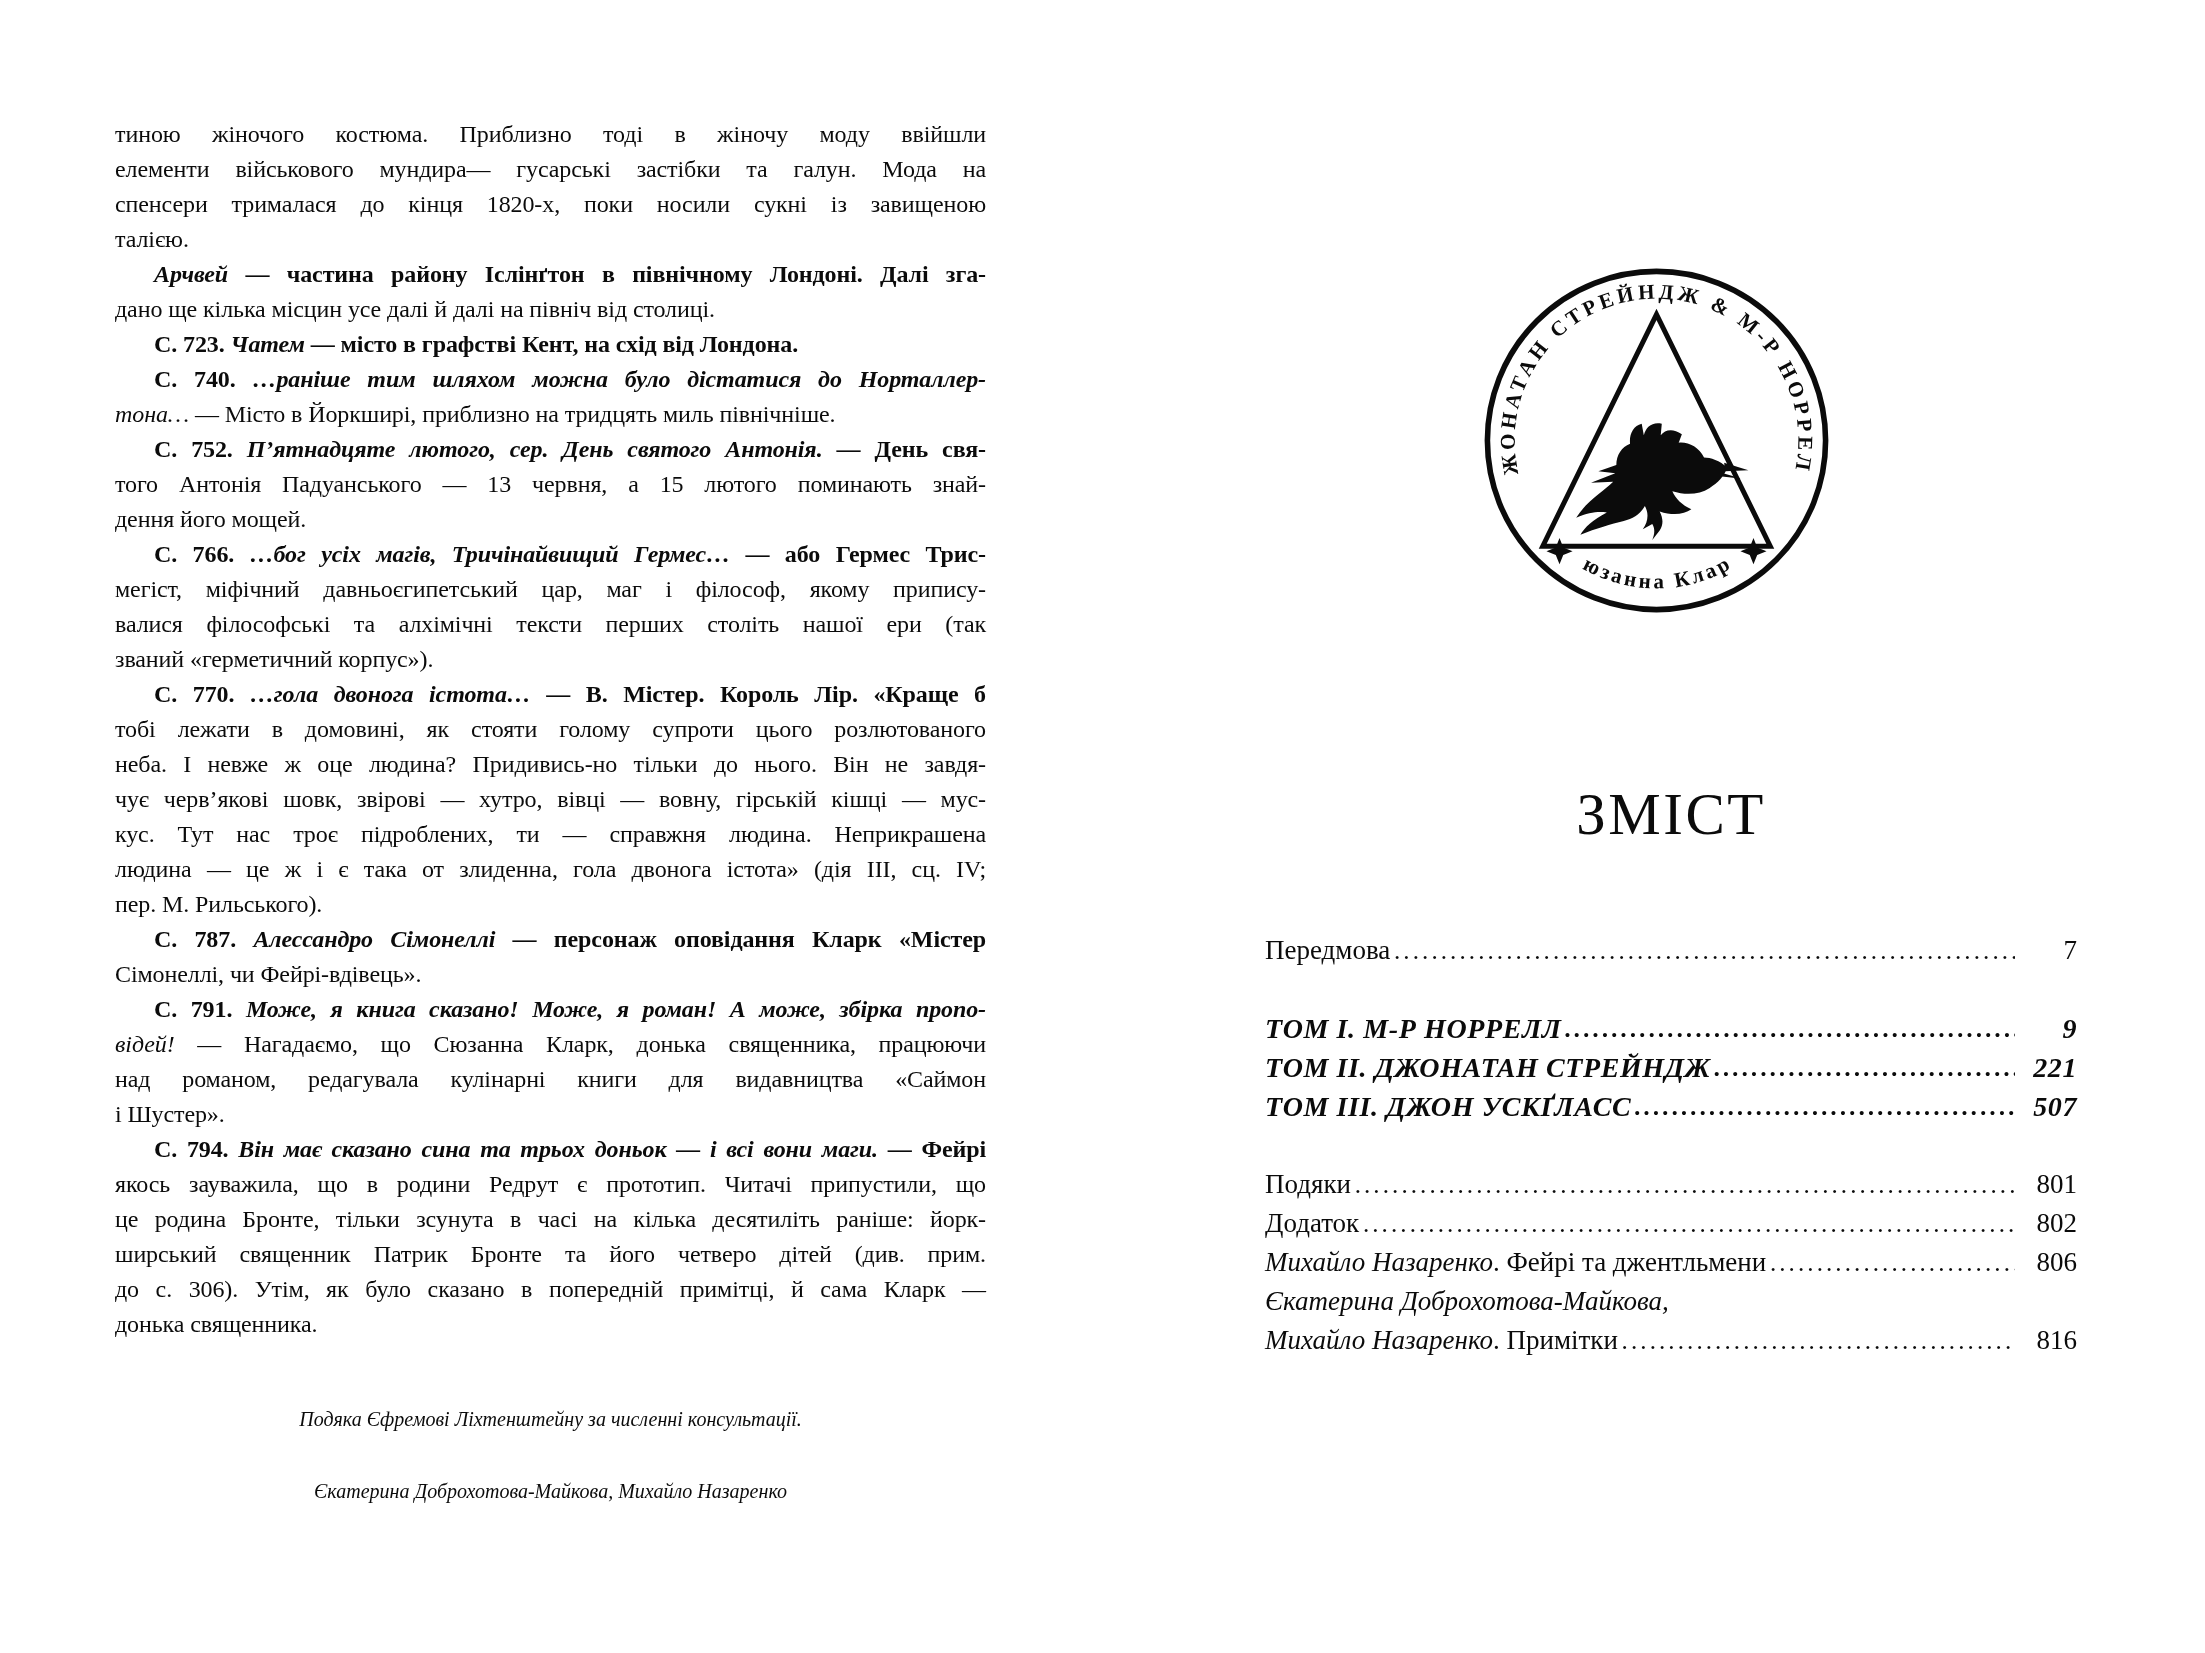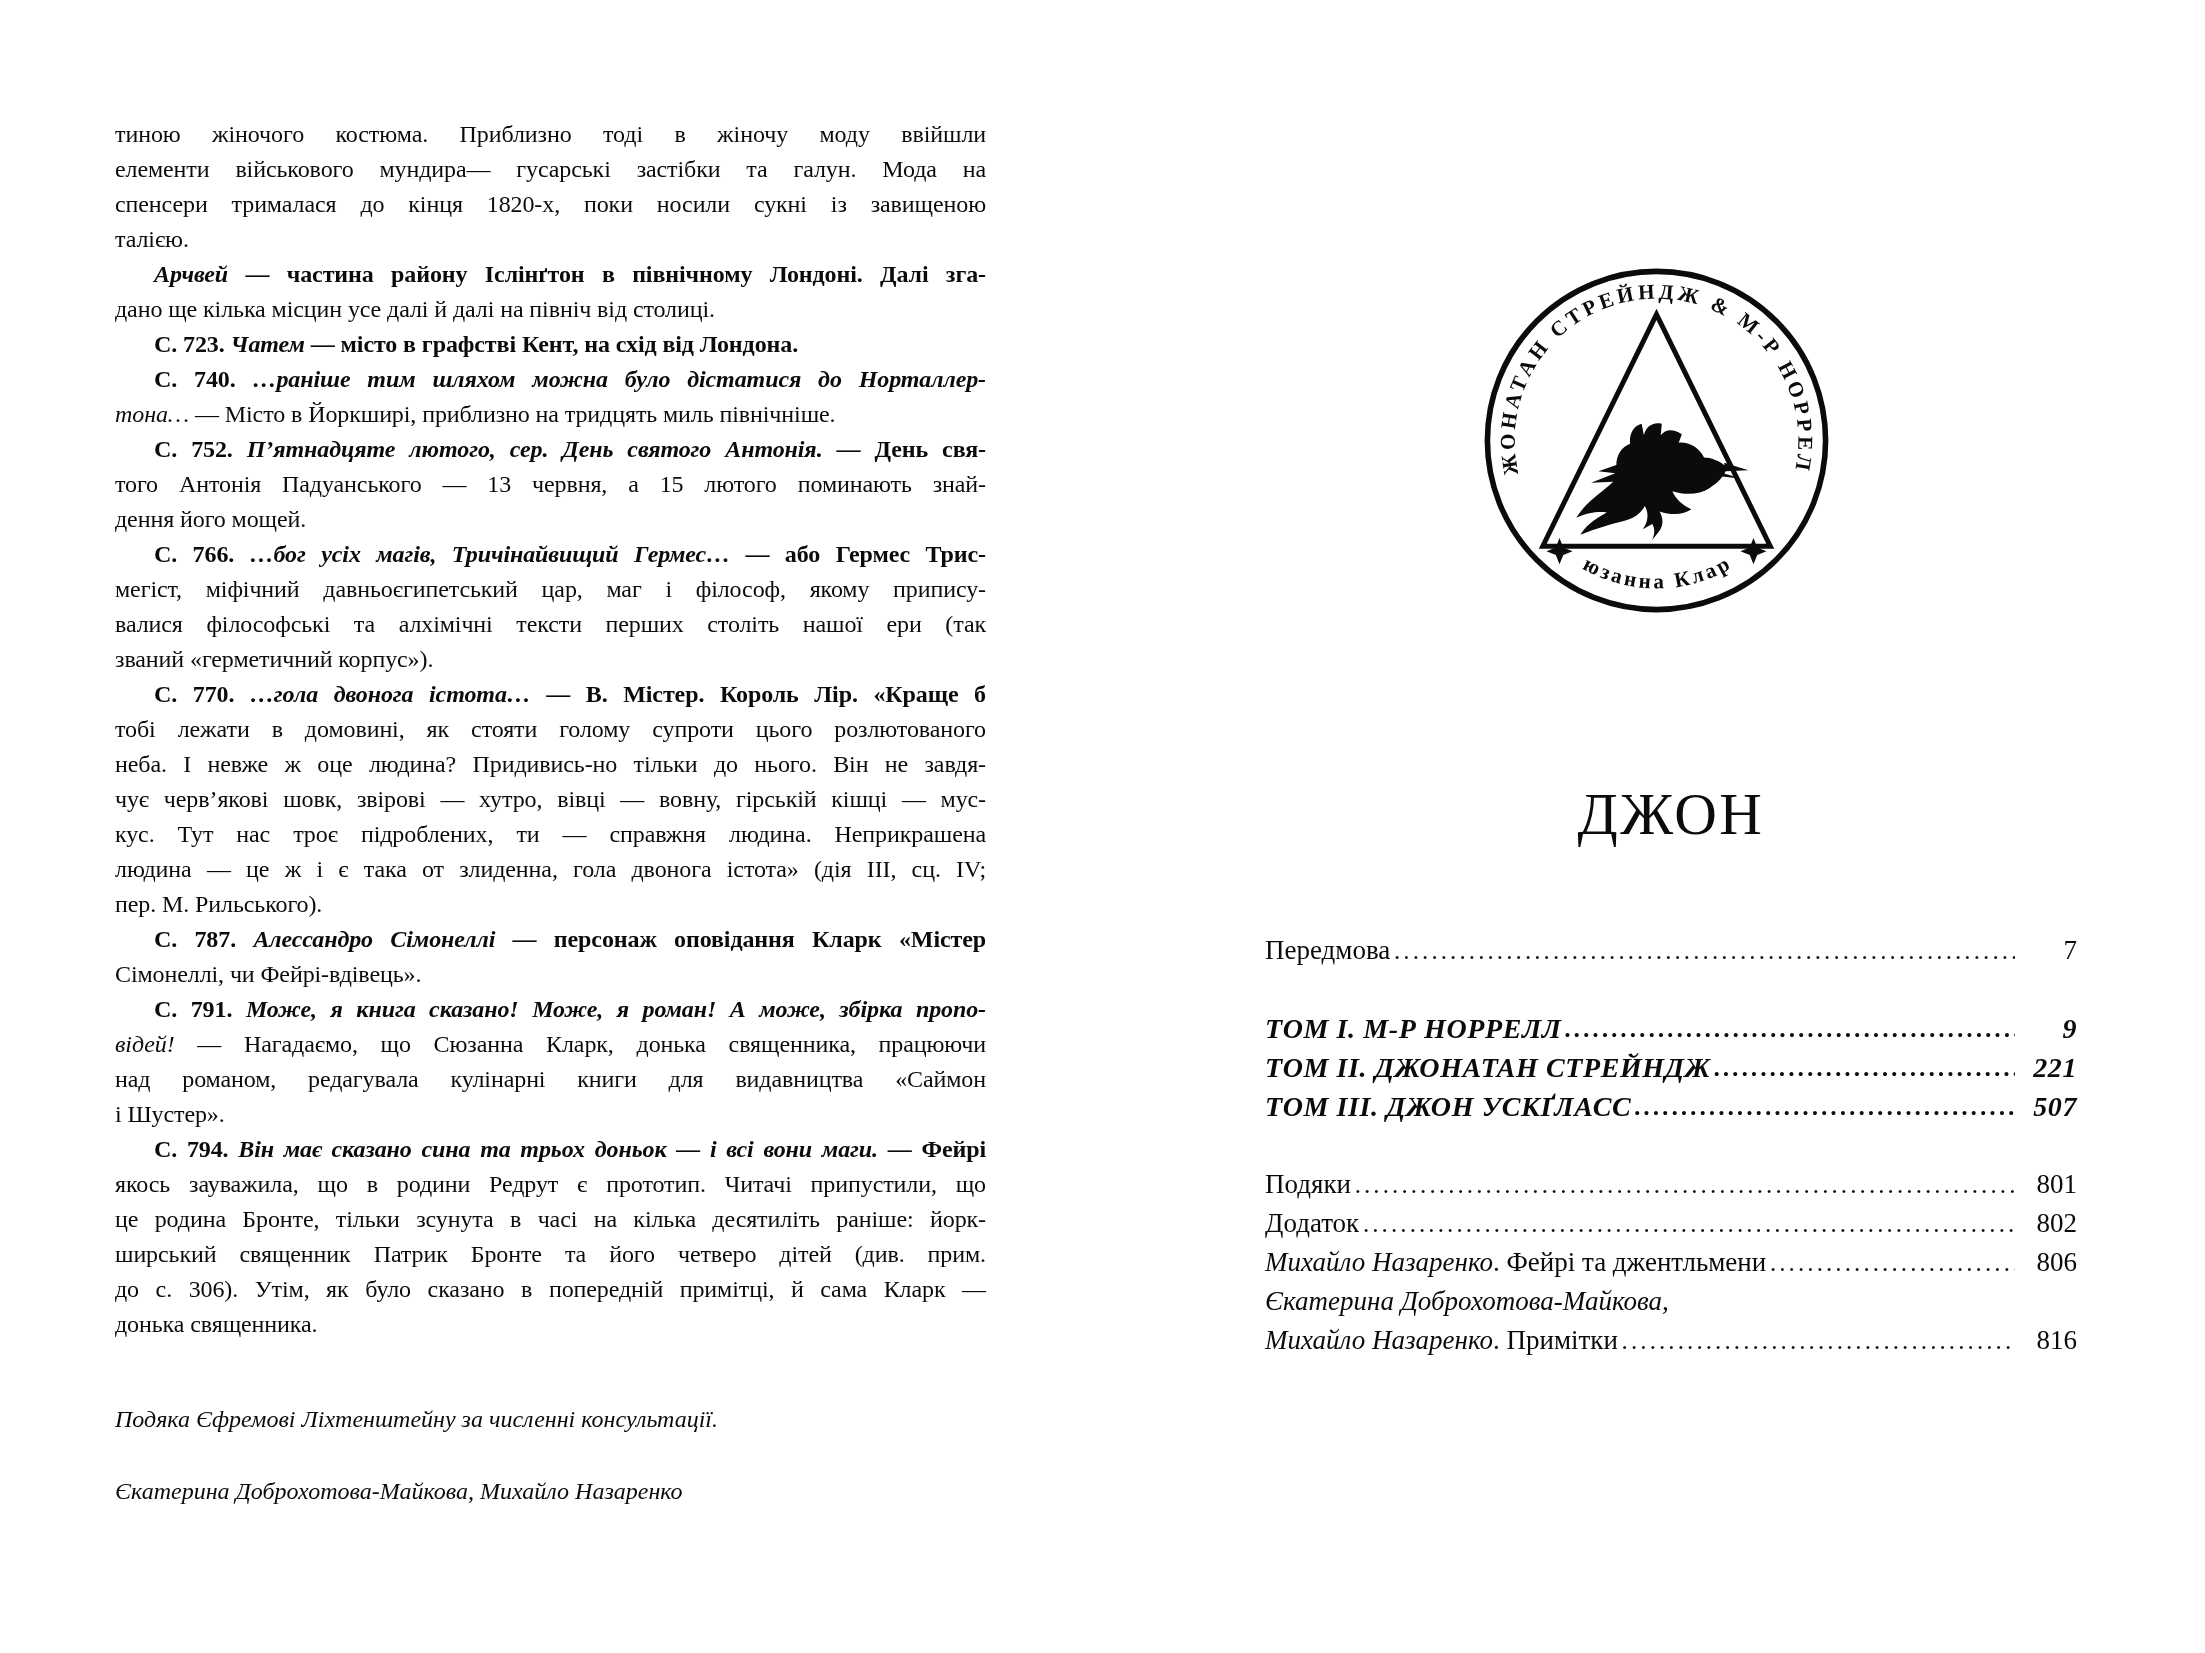--- a/index.html
+++ b/index.html
@@ -13,22 +13,22 @@
     position:absolute;left:115px;top:117px;width:871px;
   }
   .bl{
     height:35px;line-height:35px;font-size:24px;white-space:nowrap;
     letter-spacing:-0.1px;
   }
   .bl.j{text-align:justify;text-align-last:justify;}
   .bl.ind{text-indent:39px;font-weight:bold;}
   .it{font-style:italic;}
   .closing{
-    position:absolute;left:115px;width:871px;text-align:left;
-    font-style:italic;font-size:24px;line-height:35px;white-space:nowrap;
+    position:absolute;left:115px;width:871px;text-align:center;
+    font-style:italic;font-size:20px;line-height:35px;white-space:nowrap;
   }
   .closing.c0{top:1402px;}
   .closing.c1{top:1474px;}
   
   .seal{position:absolute;left:1470px;top:254px;width:373px;height:373px;}
   .seal text{
     font-family:"Liberation Serif", serif;font-weight:bold;
     fill:#0b0b0b;
   }
   .toc-heading{
@@ -131,21 +131,21 @@
     <path d="M426,356 L462,366 L424,362 Z"></path>
   </g>
   <g fill="#0b0b0b" transform="translate(144,478)">
     <path d="M0,-21 L6,-6 L21,0 L6,6 L0,21 L-6,6 L-21,0 L-6,-6 Z"></path>
   </g>
   <g fill="#0b0b0b" transform="translate(456,478)">
     <path d="M0,-21 L6,-6 L21,0 L6,6 L0,21 L-6,6 L-21,0 L-6,-6 Z"></path>
   </g>
 </svg>
 
-<div class="toc-heading">ДЖОН</div>
+<div class="toc-heading">ЗМІСТ</div>
 
 <div class="toc">
     <div class="row gap">
       <span class="lbl"><span>Передмова</span></span>
       <span class="dots">................................................................................................................................................................</span>
       <span class="num">7</span>
     </div>
     <div class="row volume">
       <span class="lbl"><span>ТОМ I. М-Р НОРРЕЛЛ</span></span>
       <span class="dots">................................................................................................................................................................</span>

